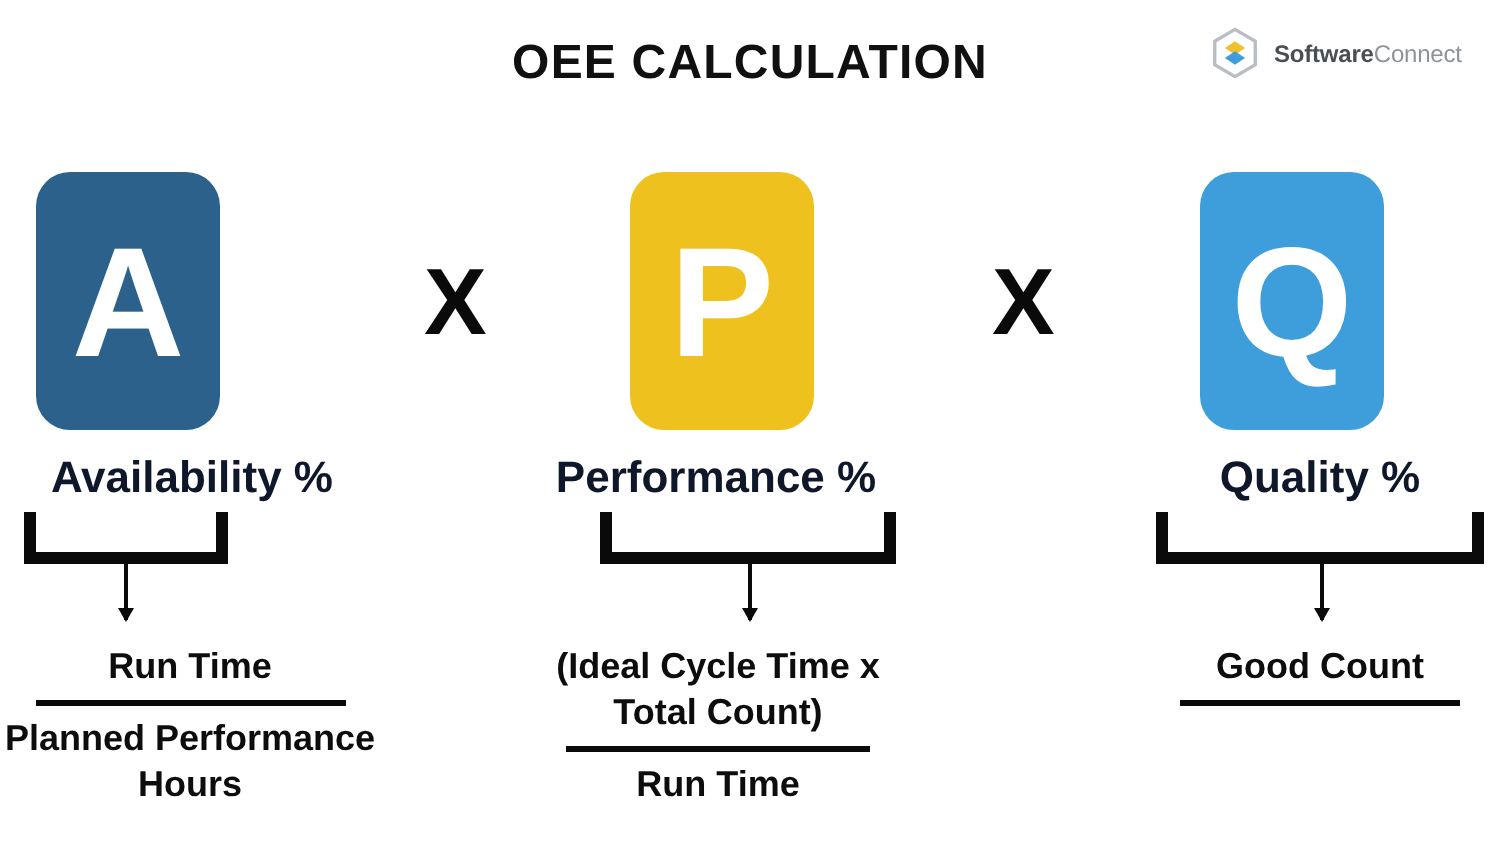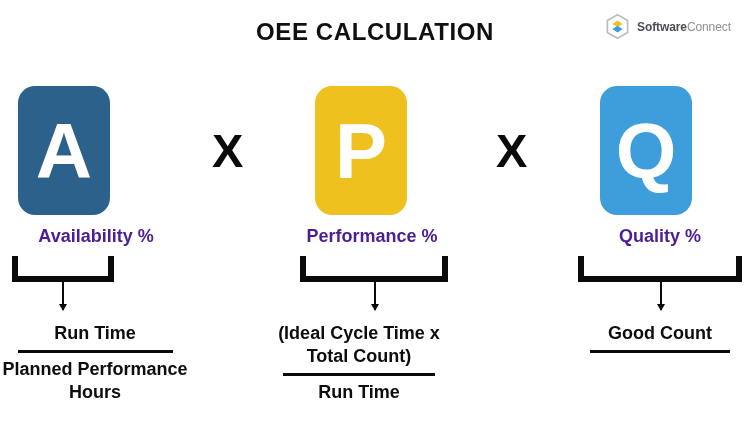--- a/index.html
+++ b/index.html
@@ -74,27 +74,27 @@
     line-height: 1;
   }
   #times-1 { left: 212px; }
   #times-2 { left: 496px; }
 
   
   .col-label {
     position: absolute;
     top: 226px;
     text-align: center;
-    font-size: 18px;
-    font-weight: bold;
-    color: #4c1d95;
+    font-size: 22px;
+    font-weight: bold;
+    color: #0f172a;
     white-space: nowrap;
   }
   #label-availability { left: 8px;   width: 176px; }
-  #label-performance  { left: 284px; width: 176px; }
+  #label-performance  { left: 270px; width: 176px; }
   #label-quality      { left: 572px; width: 176px; }
 
   
   .bracket {
     position: absolute;
     top: 256px;
     height: 26px;
     border-left: 6px solid #0a0a0a;
     border-right: 6px solid #0a0a0a;
     border-bottom: 6px solid #0a0a0a;

